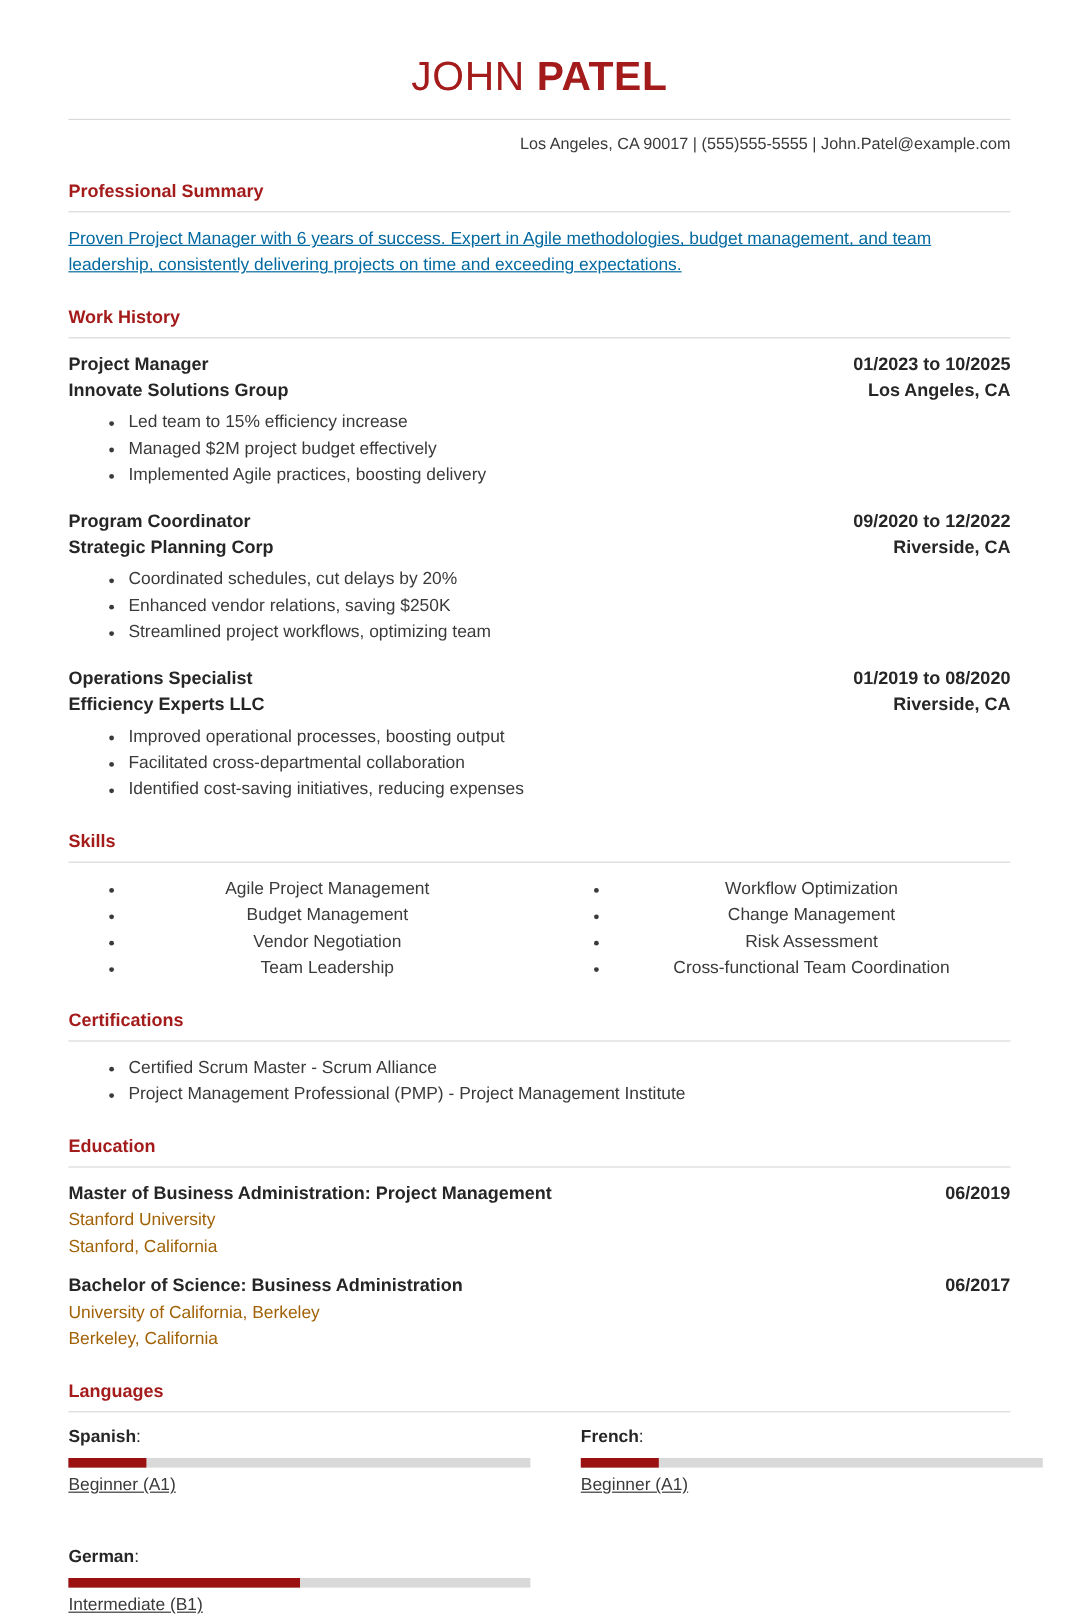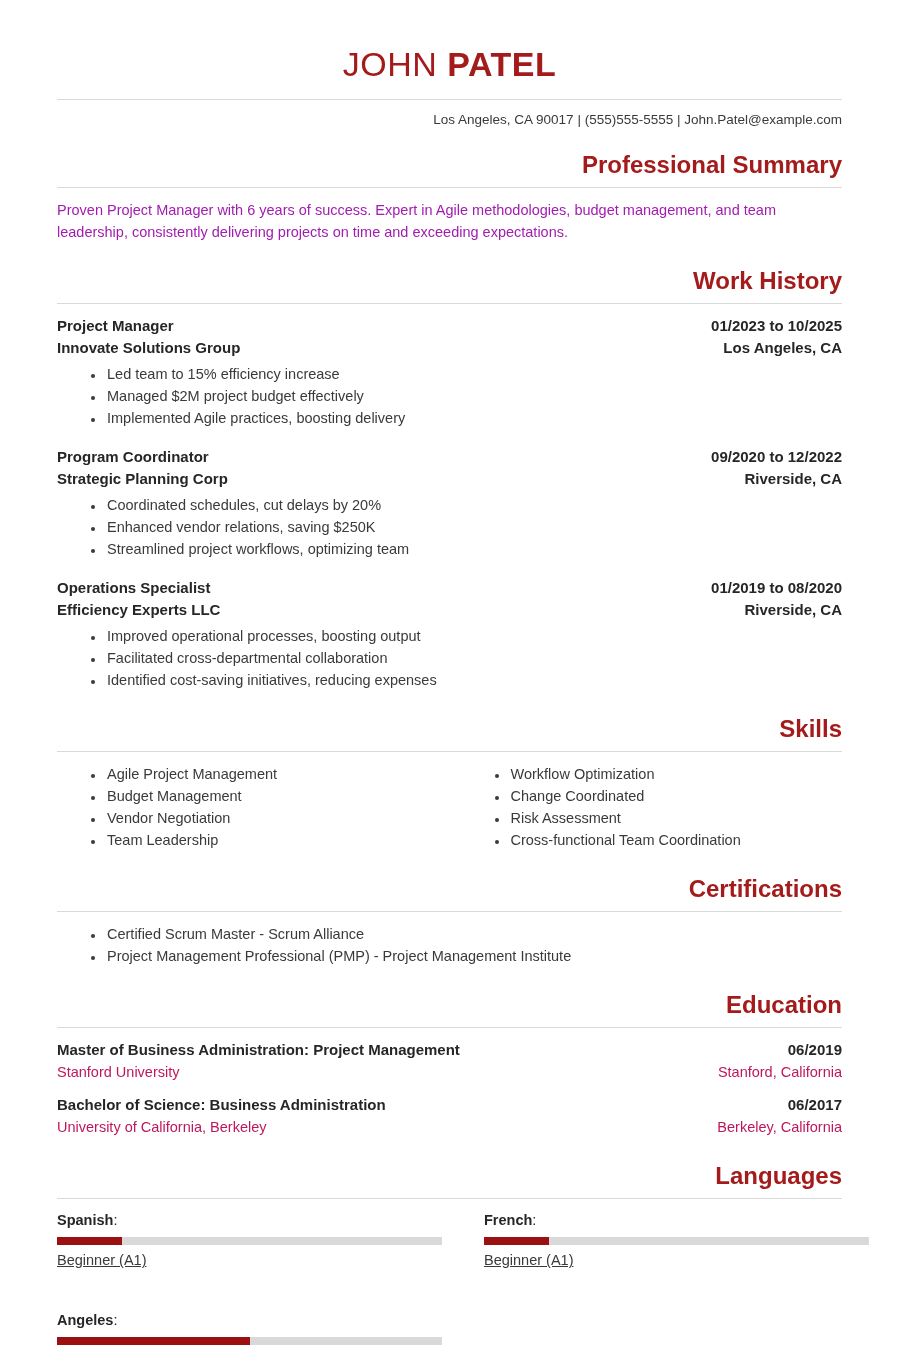--- a/index.html
+++ b/index.html
@@ -38,31 +38,32 @@
   .contact {
     margin-top: 12px;
     text-align: right;
     font-size: 13.5px;
     color: #3a3a3a;
   }
 
   
   .sec-title {
     margin-top: 24px;
-    text-align: right;
-    font-size: 24px;
+    text-align: left;
+    font-size: 15px;
     font-weight: 700;
     color: var(--accent);
   }
   .sec-rule { margin-top: 8px; margin-bottom: 11px; }
 
   .body-text {
     font-size: 14.5px;
     line-height: 22px;
-    color: #a21caf;
+    color: #0369a1;
+    text-decoration: underline;
   }
 
   
   .job { margin-bottom: 17px; }
   .job:last-child { margin-bottom: 0; }
   .row2 {
     display: flex;
     justify-content: space-between;
     align-items: baseline;
     font-weight: 700;
@@ -79,33 +80,35 @@
     color: #3a3a3a;
   }
   ul.bullets li { padding-left: 2px; }
   ul.bullets li::marker { font-size: 12px; }
 
   
   .two-col {
     display: grid;
     grid-template-columns: 1fr 1fr;
     column-gap: 22px;
+    text-align: center;
   }
   .two-col ul.bullets { margin-top: 0; }
 
   
   .edu { margin-bottom: 11px; }
   .edu .sub-row {
     display: flex;
     justify-content: space-between;
-    align-items: flex-end;
+    align-items: flex-start;
     font-weight: 400;
     font-size: 14.5px;
-    color: #be185d;
-    line-height: 22px;
+    color: #a16207;
+    line-height: 22px;
+    flex-direction: column;
   }
 
   
   .lang-grid {
     display: grid;
     grid-template-columns: 385px 385px;
     column-gap: 15px;
     row-gap: 14px;
     margin-top: 2px;
     gap: 42px;
@@ -202,21 +205,21 @@
   <hr class="rule sec-rule">
   <div class="two-col">
     <ul class="bullets">
       <li>Agile Project Management</li>
       <li>Budget Management</li>
       <li>Vendor Negotiation</li>
       <li>Team Leadership</li>
     </ul>
     <ul class="bullets">
       <li>Workflow Optimization</li>
-      <li>Change Coordinated</li>
+      <li>Change Management</li>
       <li>Risk Assessment</li>
       <li>Cross-functional Team Coordination</li>
     </ul>
   </div>
 
   <h2 class="sec-title">Certifications</h2>
   <hr class="rule sec-rule">
   <ul class="bullets">
     <li>Certified Scrum Master - Scrum Alliance</li>
     <li>Project Management Professional (PMP) - Project Management Institute</li>
@@ -261,21 +264,21 @@
 
     <div class="lang">
       <div class="lang-name">French</div>
       <div class="bar">
         <div class="bar-fill" style="width: 17%;"></div>
       </div>
       <div class="lang-level">Beginner (A1)</div>
     </div>
 
     <div class="lang">
-      <div class="lang-name">Angeles</div>
+      <div class="lang-name">German</div>
       <div class="bar">
         <div class="bar-fill" style="width: 50%;"></div>
       </div>
       <div class="lang-level">Intermediate (B1)</div>
     </div>
   </div>
 
 </div>
 
 </body></html>

